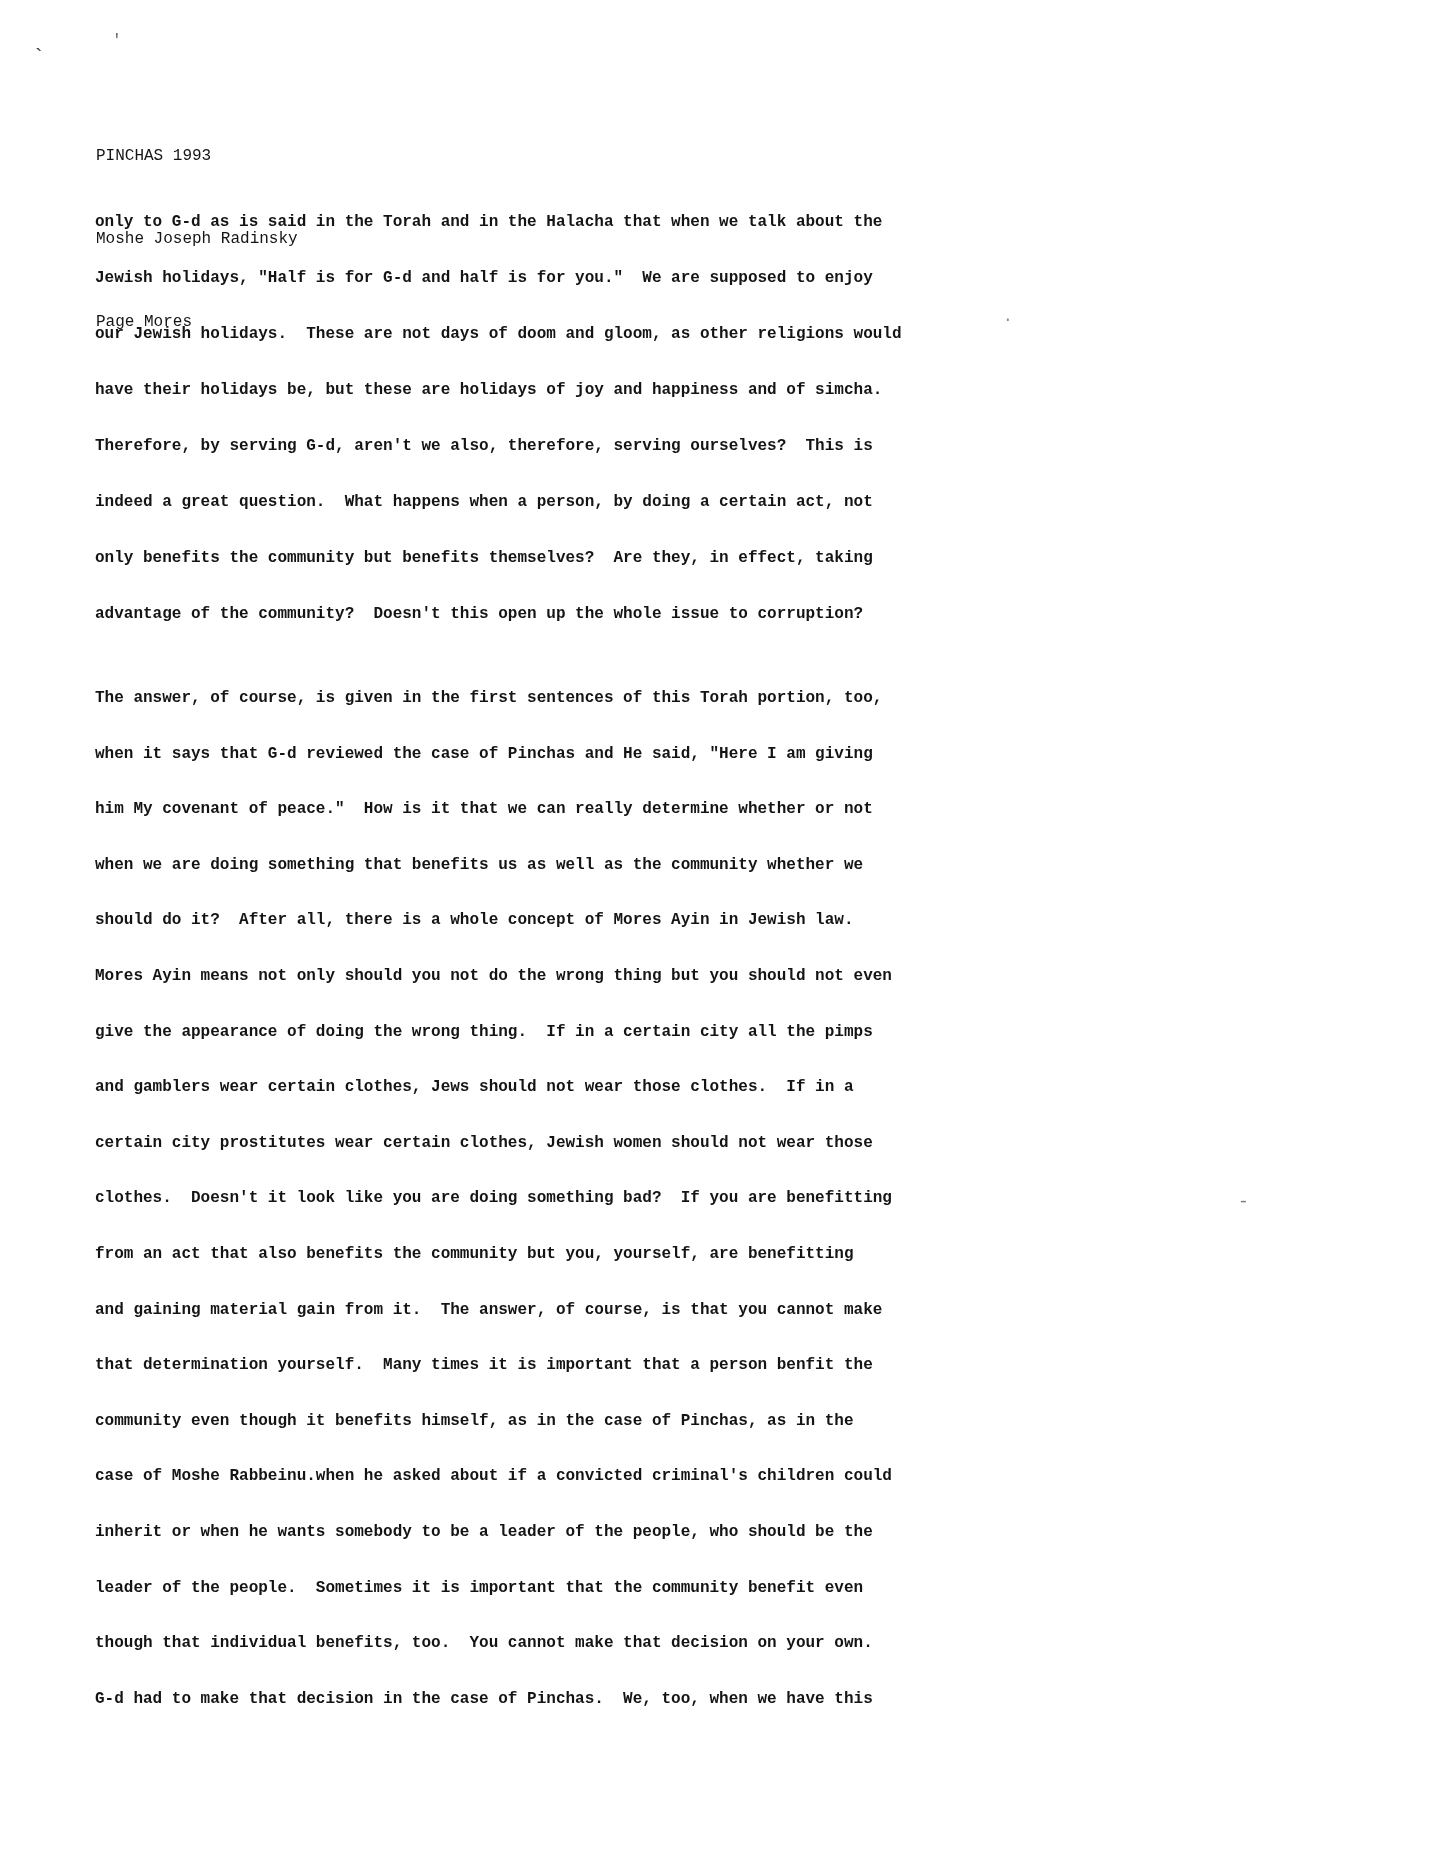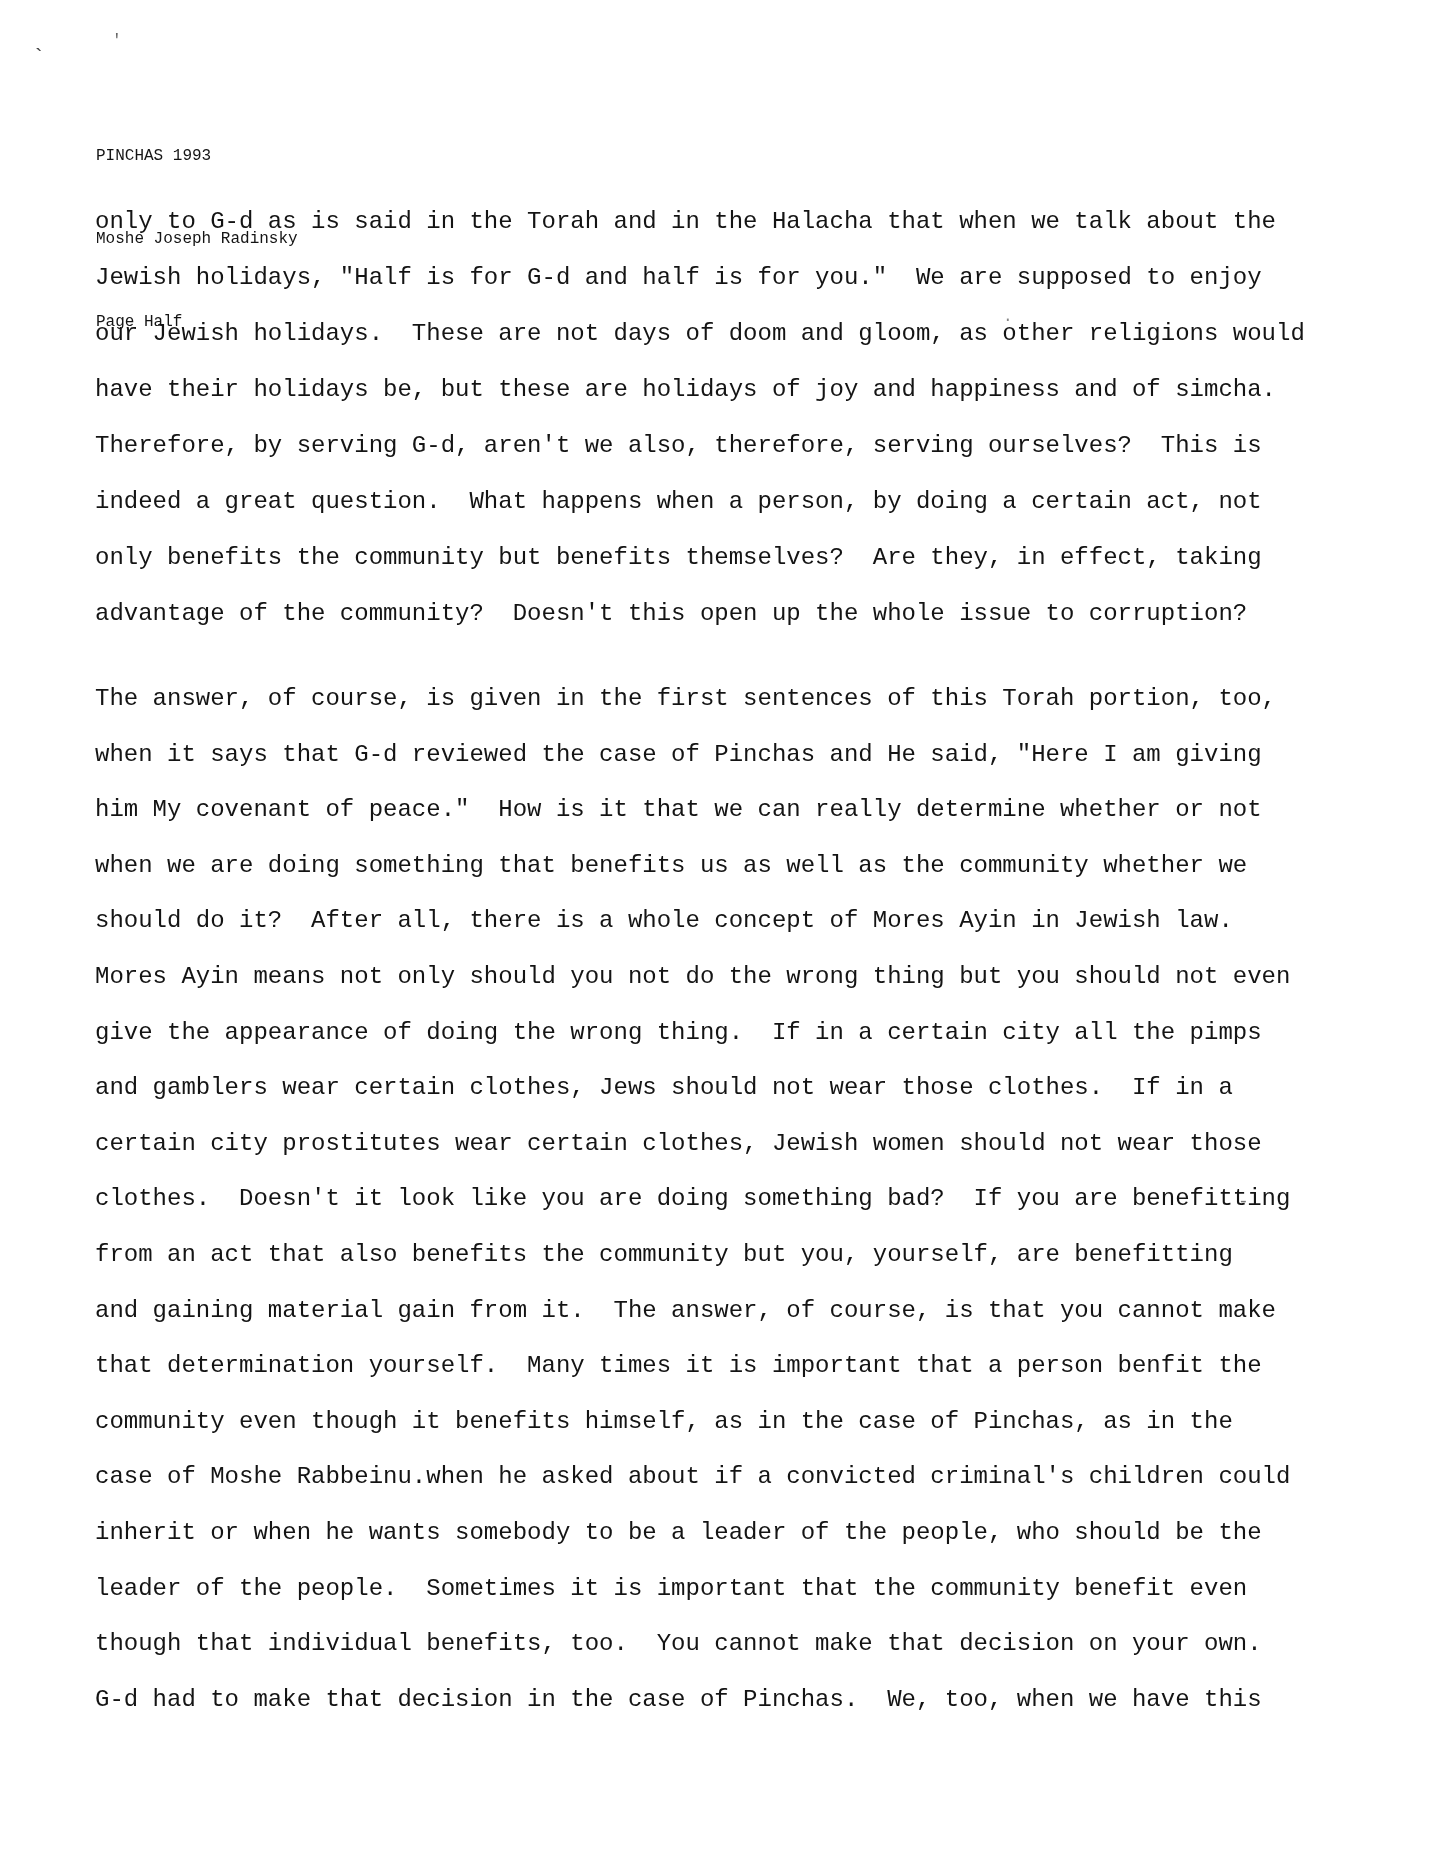--- a/index.html
+++ b/index.html
@@ -18,42 +18,43 @@
   .doc-header{
     position:absolute;
     left:96px;top:88px;
     font-size:16px;
     line-height:27.6px;
     white-space:pre;
   }
   .para{
     position:absolute;
     left:95px;
-    font-size:24px;
+    font-size:16px;
     white-space:pre;
+    font-weight:bold;
   }
   .para-1{top:194px;line-height:56px;}
   .para-2{top:671px;line-height:55.6px;}
   .tline{white-space:pre;}
   .stray{
     position:absolute;
     font-size:16px;
     color:#222;
     white-space:pre;
   }
 </style>
 </head>
 <body>
 
 <div class="page">
 
   <header class="doc-header">
     <div class="hline">PINCHAS 1993</div>
     <div class="hline">Moshe Joseph Radinsky</div>
-    <div class="hline">Page Half</div>
+    <div class="hline">Page Mores</div>
   </header>
 
   <main>
     <section class="para para-1"><div class="tline">only to G-d as is said in the Torah and in the Halacha that when we talk about the</div><div class="tline">Jewish holidays, "Half is for G-d and half is for you."  We are supposed to enjoy</div><div class="tline">our Jewish holidays.  These are not days of doom and gloom, as other religions would</div><div class="tline">have their holidays be, but these are holidays of joy and happiness and of simcha.</div><div class="tline">Therefore, by serving G-d, aren't we also, therefore, serving ourselves?  This is</div><div class="tline">indeed a great question.  What happens when a person, by doing a certain act, not</div><div class="tline">only benefits the community but benefits themselves?  Are they, in effect, taking</div><div class="tline">advantage of the community?  Doesn't this open up the whole issue to corruption?</div></section>
     <section class="para para-2"><div class="tline">The answer, of course, is given in the first sentences of this Torah portion, too,</div><div class="tline">when it says that G-d reviewed the case of Pinchas and He said, "Here I am giving</div><div class="tline">him My covenant of peace."  How is it that we can really determine whether or not</div><div class="tline">when we are doing something that benefits us as well as the community whether we</div><div class="tline">should do it?  After all, there is a whole concept of Mores Ayin in Jewish law.</div><div class="tline">Mores Ayin means not only should you not do the wrong thing but you should not even</div><div class="tline">give the appearance of doing the wrong thing.  If in a certain city all the pimps</div><div class="tline">and gamblers wear certain clothes, Jews should not wear those clothes.  If in a</div><div class="tline">certain city prostitutes wear certain clothes, Jewish women should not wear those</div><div class="tline">clothes.  Doesn't it look like you are doing something bad?  If you are benefitting</div><div class="tline">from an act that also benefits the community but you, yourself, are benefitting</div><div class="tline">and gaining material gain from it.  The answer, of course, is that you cannot make</div><div class="tline">that determination yourself.  Many times it is important that a person benfit the</div><div class="tline">community even though it benefits himself, as in the case of Pinchas, as in the</div><div class="tline">case of Moshe Rabbeinu.when he asked about if a convicted criminal's children could</div><div class="tline">inherit or when he wants somebody to be a leader of the people, who should be the</div><div class="tline">leader of the people.  Sometimes it is important that the community benefit even</div><div class="tline">though that individual benefits, too.  You cannot make that decision on your own.</div><div class="tline">G-d had to make that decision in the case of Pinchas.  We, too, when we have this</div></section>
   </main>
 
   <div id="marks">
       <span class="stray" style="left: 32px; top: 46px; font-size: 22px; opacity: 0.85;">`</span>
       <span class="stray" style="left: 112px; top: 32px; font-size: 16px; opacity: 0.7;">'</span>

